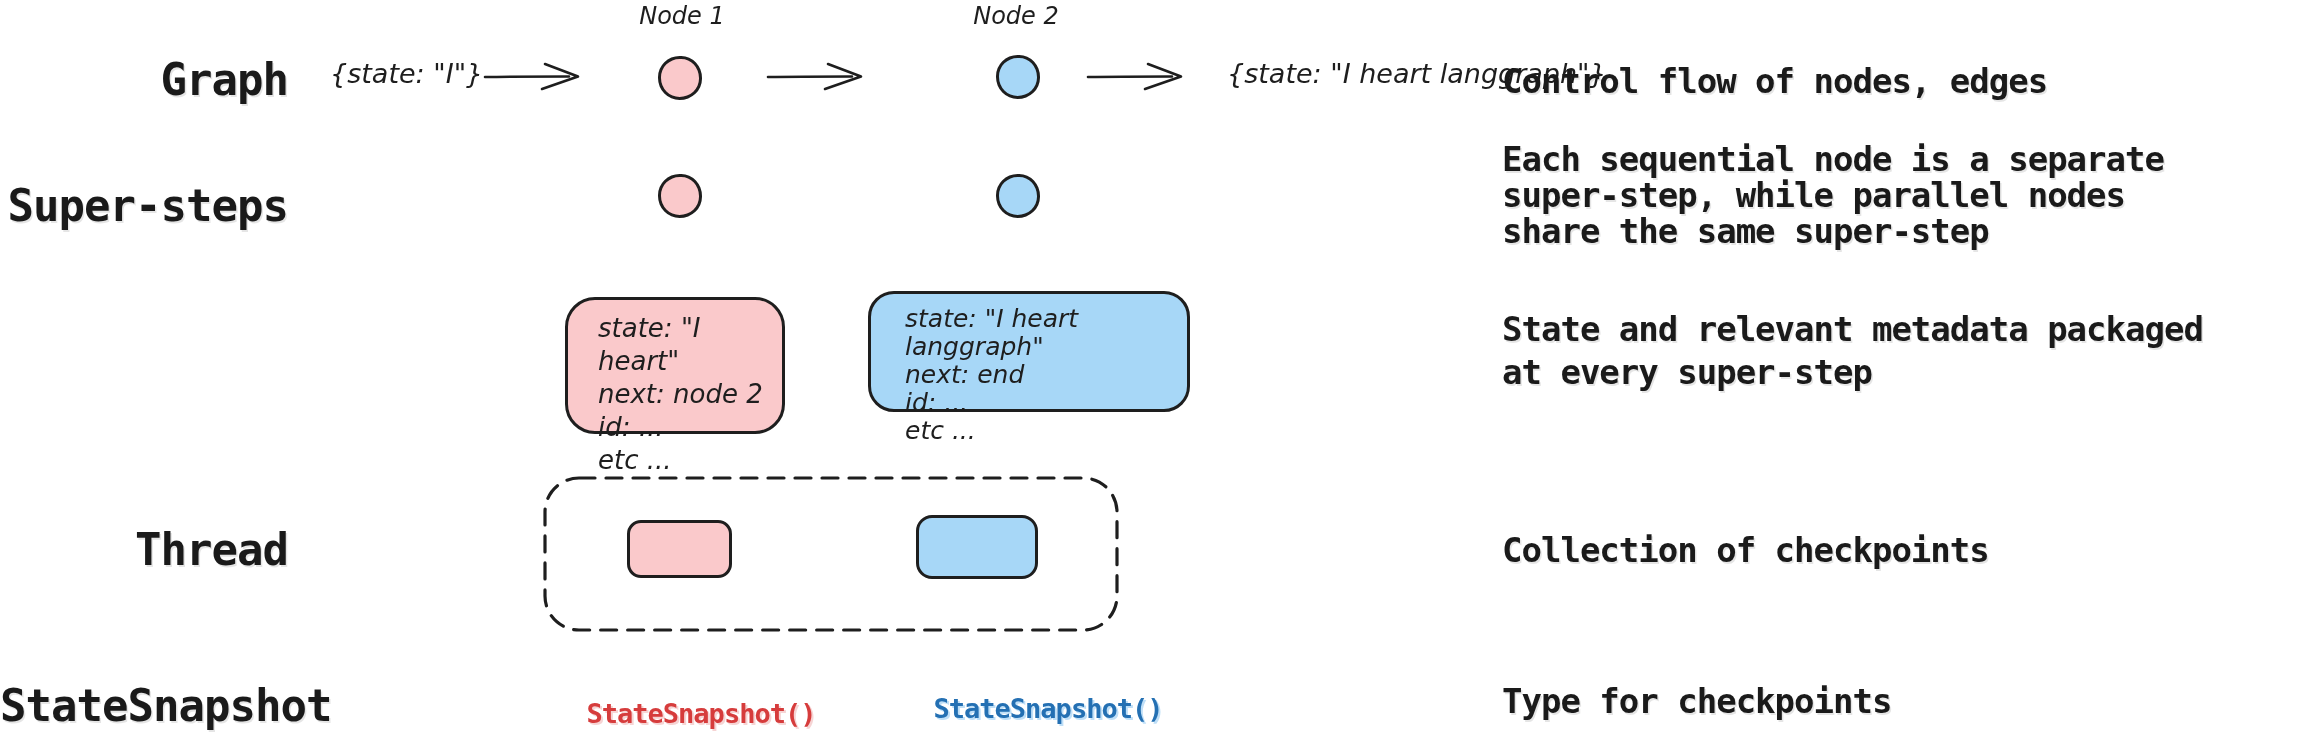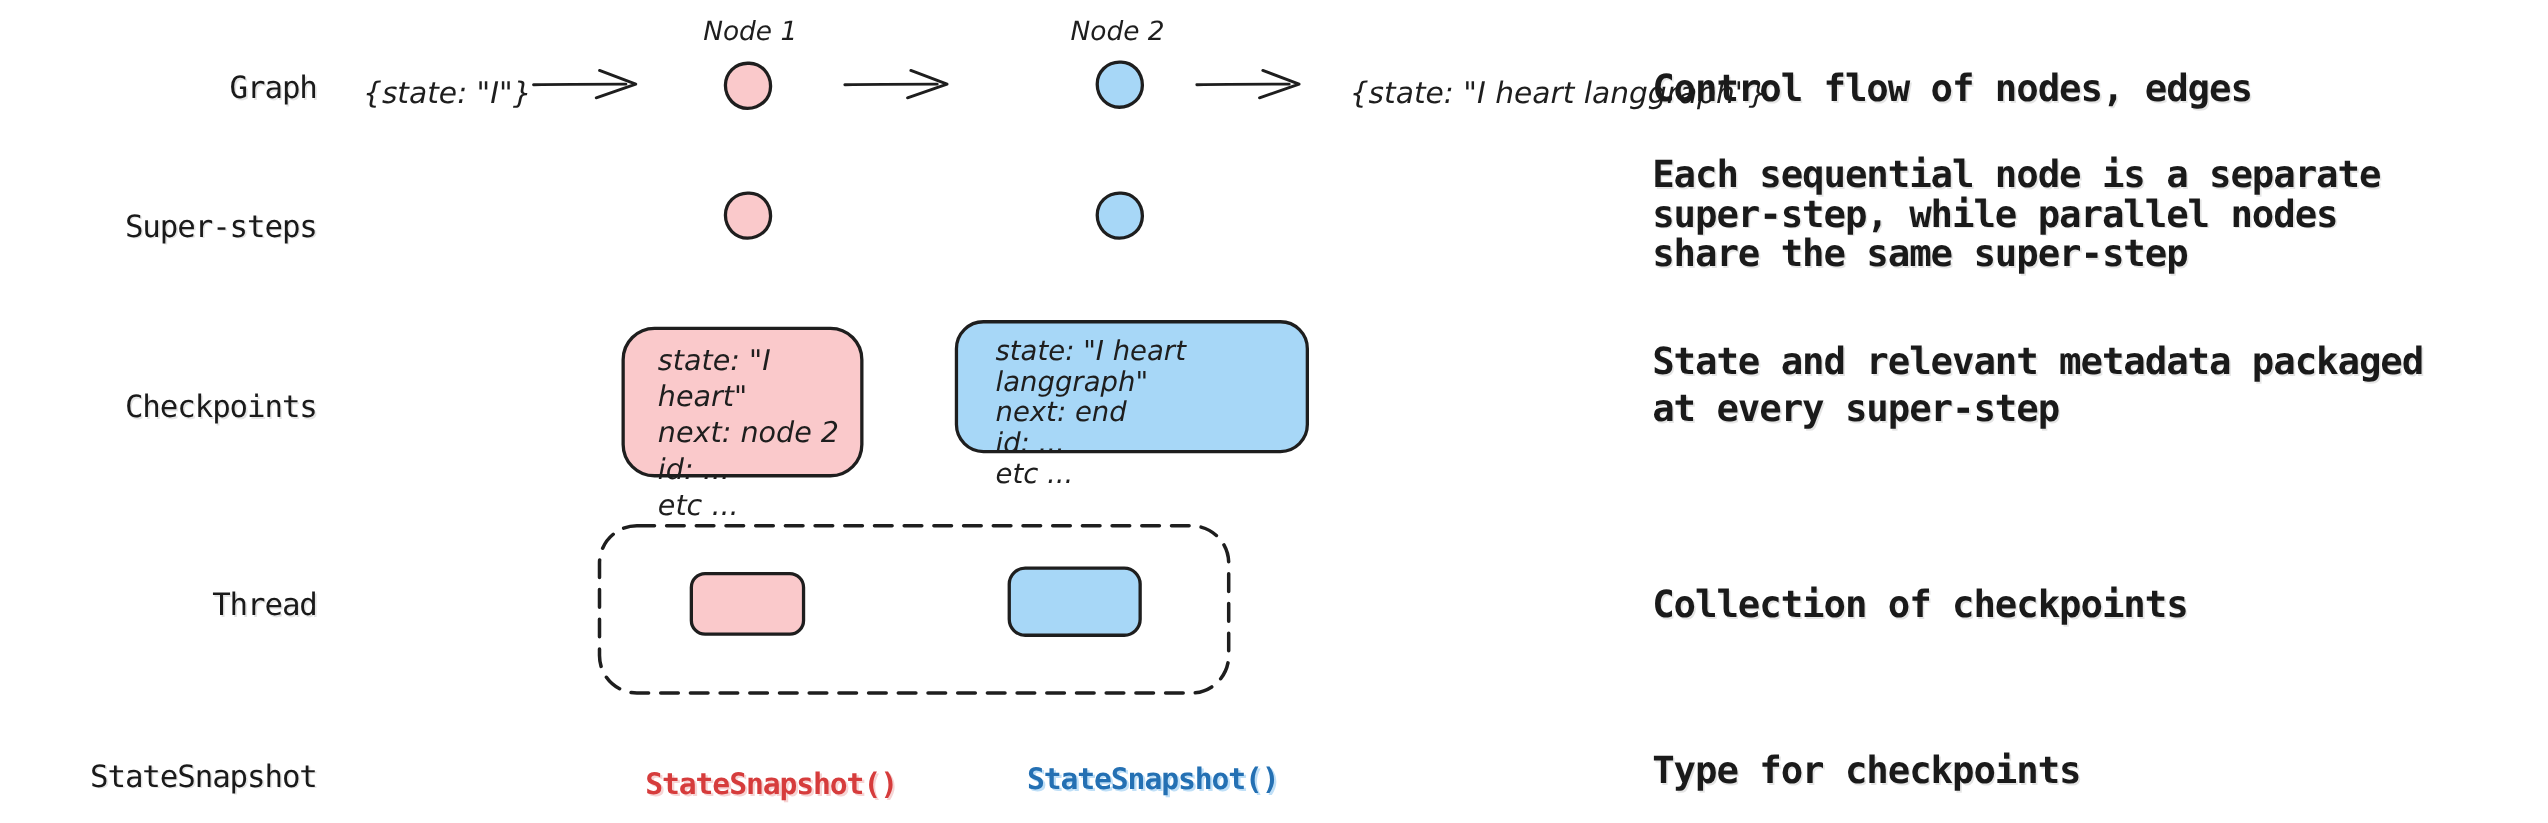--- a/index.html
+++ b/index.html
@@ -9,21 +9,21 @@
     background:#ffffff;
     overflow:hidden;
     font-family:"DejaVu Sans Mono","Liberation Mono",monospace;
     color:#1a1a1a;
   }
   
   .row-label{
     position:absolute;
     left:0;width:288px;
     text-align:right;
-    font-size:28px;font-weight:400;line-height:36px;
+    font-size:44px;font-weight:700;line-height:36px;
     letter-spacing:-1px;
     white-space:nowrap;
     text-shadow:1.5px 1.5px 0 rgba(0,0,0,0.10);
   }
   
   .desc{
     position:absolute;
     left:1502px;
     font-size:34px;font-weight:700;
     letter-spacing:-1px;
@@ -31,21 +31,20 @@
     white-space:pre-line;
     text-shadow:1.5px 1.5px 0 rgba(0,0,0,0.10);
   }
   
   .hand{
     position:absolute;
     font-family:"DejaVu Sans","Liberation Sans",sans-serif;
     font-style:italic;
     color:#1e1e1e;
     white-space:nowrap;
-    margin-top:12px;
   }
   .state-text{font-size:27px;top:58px;}
   .node-label{font-size:24px;top:2px;transform:translateX(-50%);}
   
   .node{
     position:absolute;
     width:44px;height:44px;
     box-sizing:border-box;
     border:3px solid #1e1e1e;
     border-radius:50% 48% 52% 50% / 49% 51% 49% 51%;
@@ -98,21 +97,20 @@
   .code-red{left:681px;top:698px;color:#d63c3c;text-shadow:2px 2px 0 #f6d4d4;}
   .code-blue{left:1028px;top:693px;color:#2470b3;text-shadow:2px 2px 0 #bfdff7;}
 </style>
 </head>
 <body>
 
 <div class="canvas">
 
   <div class="row-label" style="top:62px">Graph</div>
   <div class="row-label" style="top:188px">Super-steps</div>
-  <div class="row-label" style="top:352px">Checkpoints</div>
   <div class="row-label" style="top:532px">Thread</div>
   <div class="row-label" style="top:688px">StateSnapshot</div>
 
   <div class="hand state-text" style="left:330px">{state: "I"}</div>
 
   <svg class="arrow" style="left:483px;top:60px" width="100" height="34" viewBox="0 0 100 34">
     <path d="M2 17 C 30 16.5, 60 16.5, 86 16.5" fill="none" stroke="#1e1e1e" stroke-width="2.6" stroke-linecap="round"></path>
     <path d="M62 4 L95 16.5 L59 29" fill="none" stroke="#1e1e1e" stroke-width="2.6" stroke-linecap="round" stroke-linejoin="round"></path>
   </svg>
 

